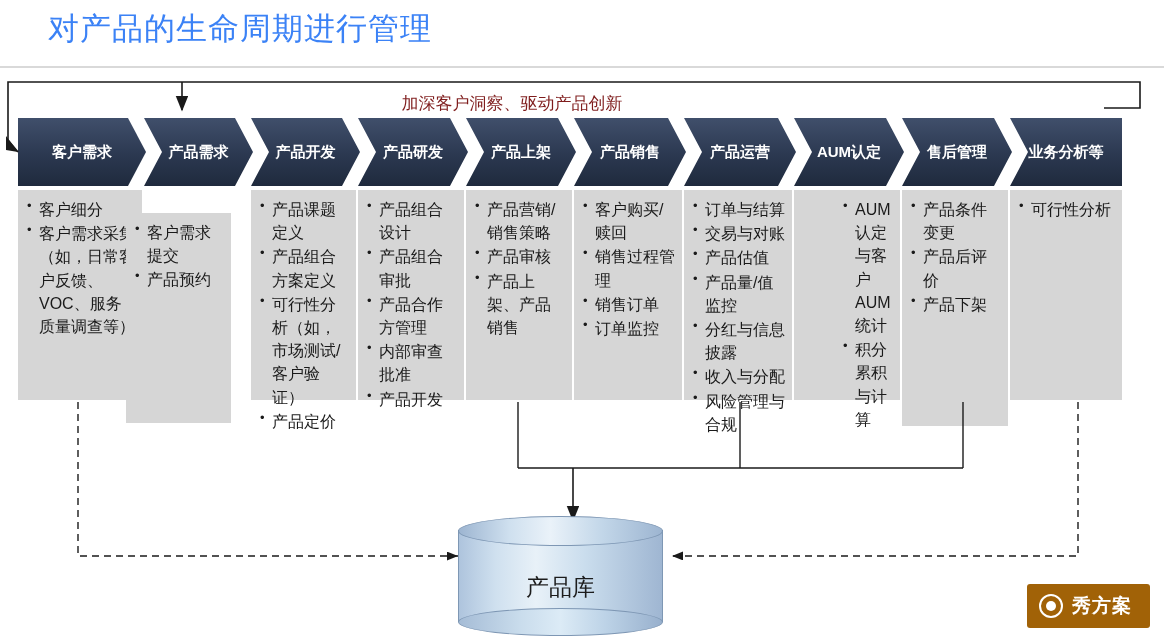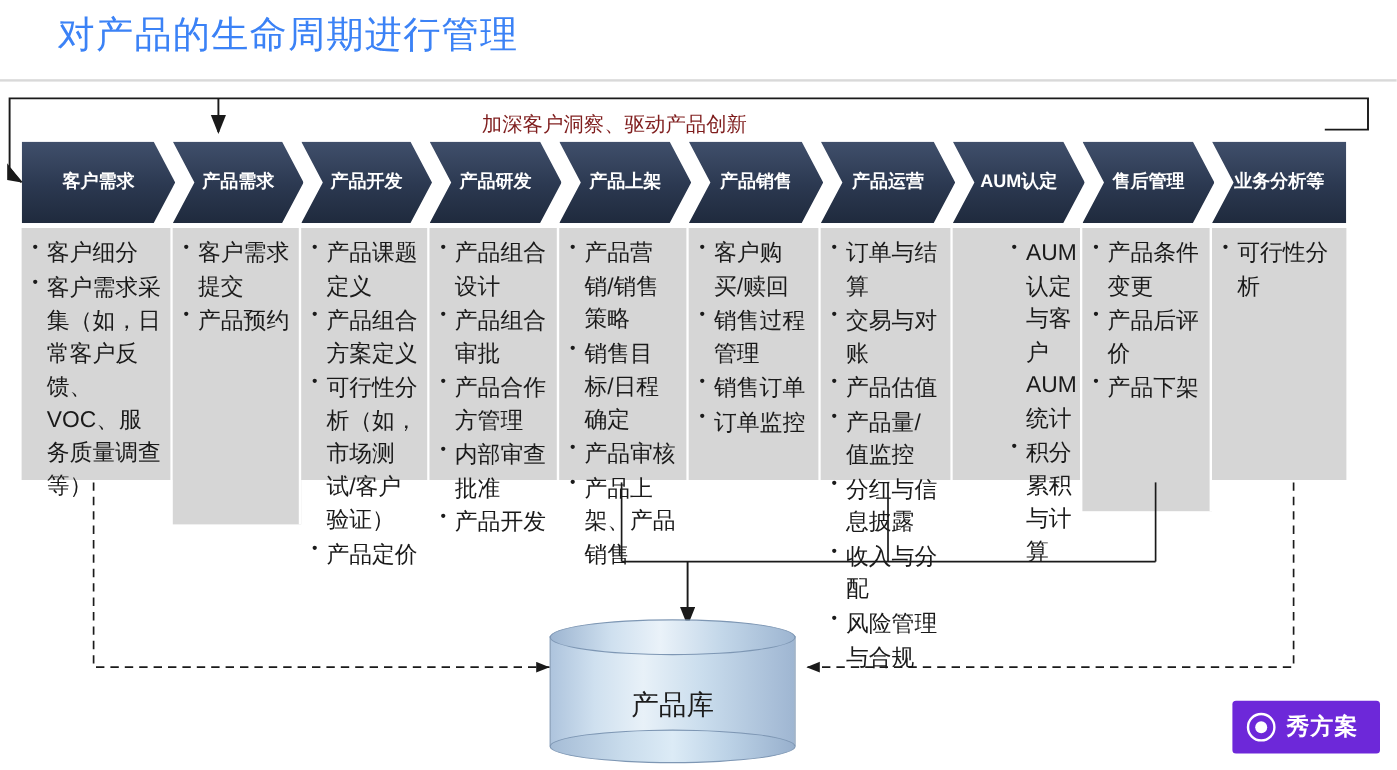--- a/index.html
+++ b/index.html
@@ -50,21 +50,21 @@
   .cols { position:absolute; left:18px; top:190px; }
   .col {
     position:absolute; top:0;
     background:#d6d6d6;
     border-right:2px solid #ffffff;
     padding:8px 6px 8px 8px;
   }
   .col ul { margin:0; padding:0; list-style:none; }
   .col li {
     position:relative; padding-left:13px;
-    font-size:19px; line-height:1.45; color:#1a1a1a;
+    font-size:16px; line-height:1.45; color:#1a1a1a;
     margin-bottom:1px;
   }
   .col li:before {
     content:"•"; position:absolute; left:1px; top:-1px; font-size:13px;
   }
 
   
   .db { position:absolute; left:458px; top:516px; width:205px; height:120px; }
   .db .body {
     position:absolute; left:0; top:14px; width:205px; height:92px;
@@ -85,21 +85,21 @@
   }
   .db .lbl {
     position:absolute; left:0; top:56px; width:205px; text-align:center;
     font-size:23px; color:#1c1c1c; z-index:5;
   }
 
   
   .wm {
     position:absolute; right:14px; bottom:14px;
     display:flex; align-items:center; gap:9px;
-    background:#6d28d9; color:#ffffff;
+    background:#a16207; color:#ffffff;
     padding:9px 18px 9px 12px; border-radius:3px;
   }
   .wm .mark {
     width:24px; height:24px; border-radius:50%;
     border:2px solid #ffffff; position:relative; flex:0 0 auto;
   }
   .wm .mark:before {
     content:""; position:absolute; left:5px; top:5px; width:10px; height:10px;
     border-radius:50%; background:#ffffff;
   }
@@ -152,21 +152,21 @@
 
   <div class="cols">
 
     <div class="col" style="left:0px;   width:126px; height:210px;">
       <ul>
         <li>客户细分</li>
         <li>客户需求采集（如，日常客户反馈、VOC、服务质量调查等）</li>
       </ul>
     </div>
 
-    <div class="col" style="left:126px; width:107px; height:247px;">
+    <div class="col" style="left:108px; width:107px; height:210px;margin-top:23px;">
       <ul>
         <li>客户需求提交</li>
         <li>产品预约</li>
       </ul>
     </div>
 
     <div class="col" style="left:233px; width:107px; height:210px;">
       <ul>
         <li>产品课题定义</li>
         <li>产品组合方案定义</li>
@@ -181,21 +181,20 @@
         <li>产品组合审批</li>
         <li>产品合作方管理</li>
         <li>内部审查批准</li>
         <li>产品开发</li>
       </ul>
     </div>
 
     <div class="col" style="left:448px; width:108px; height:210px;">
       <ul>
         <li>产品营销/销售策略</li>
-        <li>销售目标/日程确定</li>
         <li>产品审核</li>
         <li>产品上架、产品销售</li>
       </ul>
     </div>
 
     <div class="col" style="left:556px; width:110px; height:210px;">
       <ul>
         <li>客户购买/赎回</li>
         <li>销售过程管理</li>
         <li>销售订单</li>

